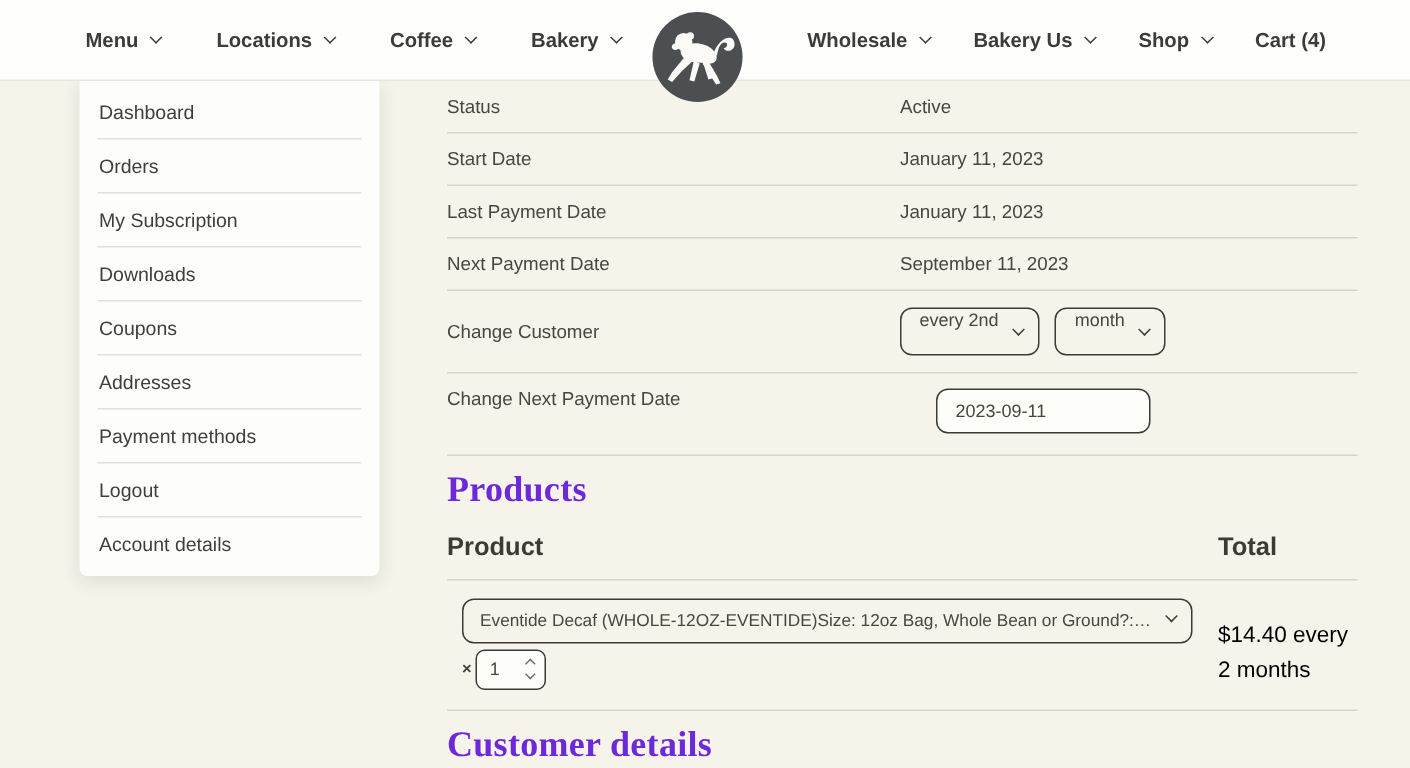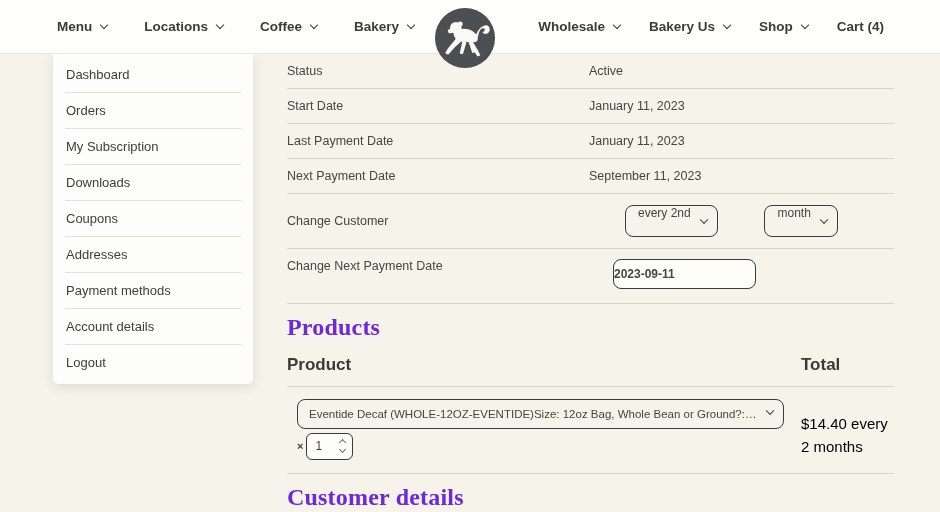--- a/index.html
+++ b/index.html
@@ -41,48 +41,47 @@
     padding:3px 0 4px; z-index:1;
   }
   .side-item {
     margin:0 12px; padding:10px 2px 10px 1px;
     font-size:13px; color:#3e3e3c; cursor:pointer;
     border-bottom:1px solid #e2e0d7;
   }
   .side-item:last-child { border-bottom:none; }
 
   
-  .main { position:absolute; left:287px; top:54px; width:607px; z-index:0; }
+  .main { position:absolute; left:298px; top:54px; width:607px; z-index:0; }
   .irow {
     display:flex; align-items:center; min-height:35px;
     border-bottom:1px solid #d6d4ca; font-size:12.5px;
   }
   .ilabel { width:302px; flex:none; color:#47463f; }
   .ival   { color:#47463f; }
 
   .irow.tall { min-height:55px; }
   .irow.top  { min-height:55px; align-items:flex-start; padding-top:10px;gap:24px; }
 
   .selwrap { position:relative; display:inline-block; margin-right:7px; }
   select.ctl {
     appearance:none; -webkit-appearance:none;
     border:1.5px solid #3a3a38; border-radius:8px; background:transparent;
     height:32px; padding:0 26px 16px 12px; font-size:12px; color:#47463f;
-    font-family:"Liberation Sans", sans-serif; cursor:pointer;margin-left:36px;
+    font-family:"Liberation Sans", sans-serif; cursor:pointer;
   }
   .selchev {
     position:absolute; right:11px; top:50%; width:6px; height:6px;
     border-right:1.6px solid #3e3e3c; border-bottom:1.6px solid #3e3e3c;
     transform:translateY(-72%) rotate(45deg); pointer-events:none;
   }
   input.date {
     width:143px; height:30px; border:1.5px solid #3a3a38; border-radius:8px;
-    background:#fdfdf9; padding:0 0; font-size:12px; color:#47463f;
+    background:#fdfdf9; padding:0 12px; font-size:12px; color:#47463f;
     font-family:"Liberation Sans", sans-serif;
-    font-weight:bold;
   }
 
   .sec-heading {
     font-family:"Liberation Serif", serif; font-weight:600;
     font-size:24px; line-height:1.15; color:#6d28d9;
     margin-top:10px; letter-spacing:.2px;
   }
 
   .phead {
     display:flex; padding:13px 0 11px; border-bottom:1px solid #d6d4ca;
@@ -198,23 +197,23 @@
       <div class="side-item">My Subscription</div>
 
       <div class="side-item">Downloads</div>
 
       <div class="side-item">Coupons</div>
 
       <div class="side-item">Addresses</div>
 
       <div class="side-item">Payment methods</div>
 
+      <div class="side-item">Logout</div>
+
       <div class="side-item">Account details</div>
-
-      <div class="side-item">Logout</div>
     </aside>
 
   <main class="main">
 
     <section>
 
         <div class="irow">
           <div class="ilabel">Status</div>
           <div class="ival">Active</div>
         </div>

